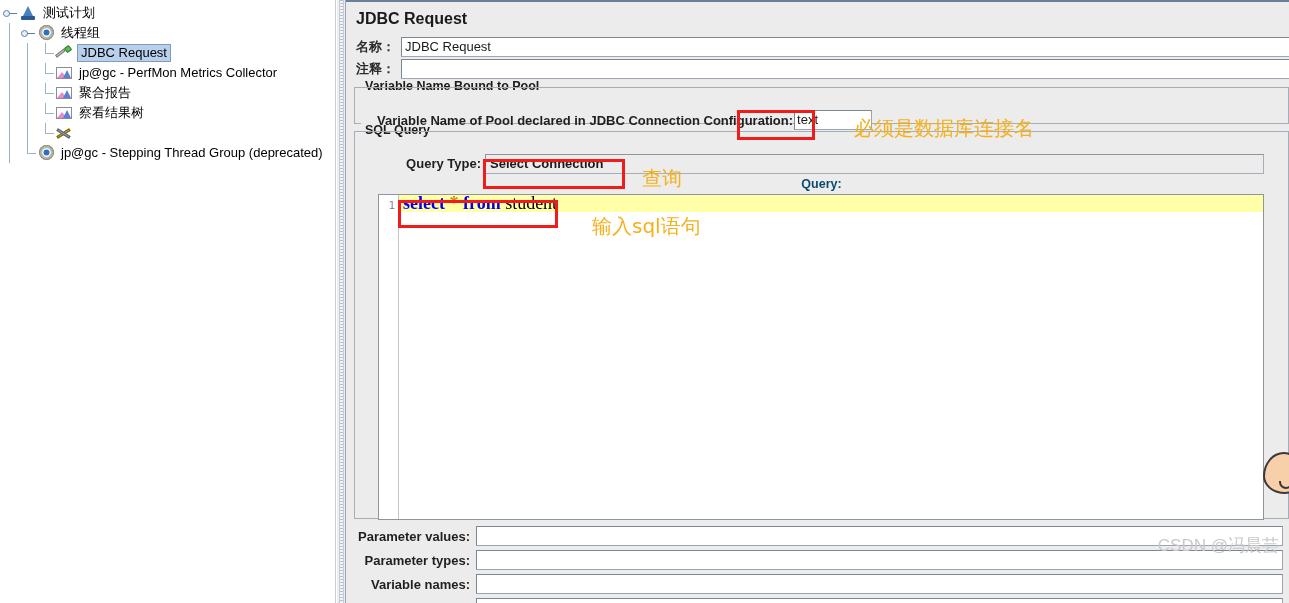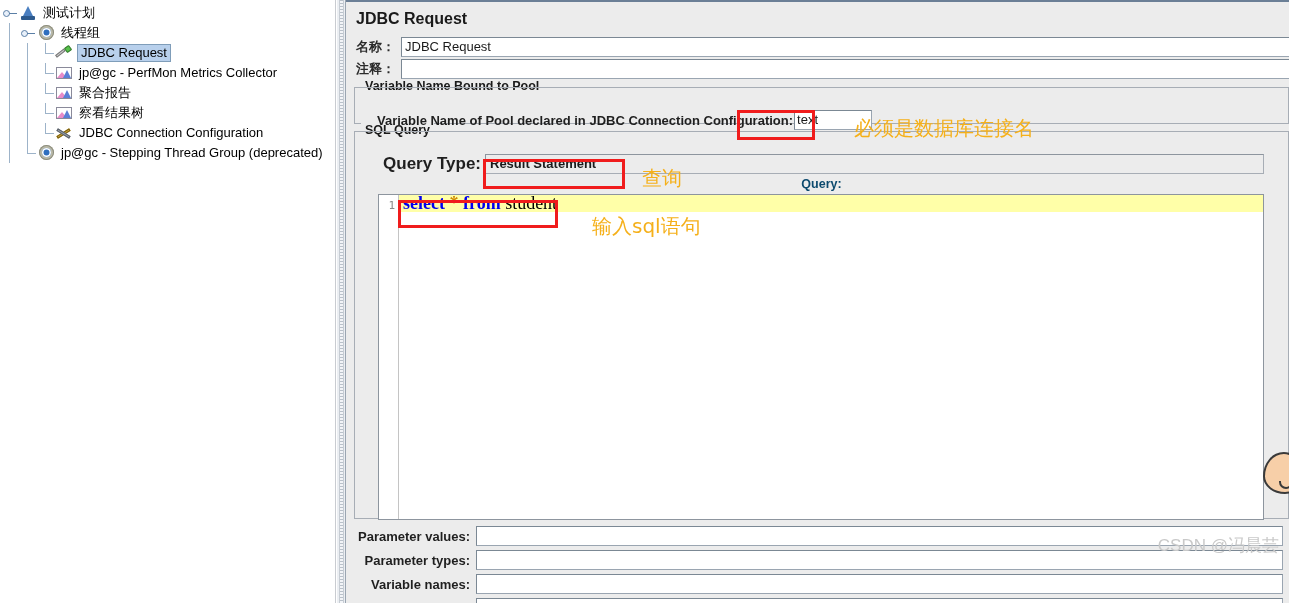--- a/index.html
+++ b/index.html
@@ -246,21 +246,21 @@
     font-size: 13px; color: #1a1a1a; padding: 0 2px; line-height: 18px;
   }
 
   #sql-group { height: 388px; }
 
   #querytype-row {
     display: flex; align-items: center; height: 26px;
     padding: 3px 0 0 0;
   }
   #querytype-row .qlabel {
-    font-size: 17px; font-weight: bold; color: #1f1f1f;
+    font-size: 13px; font-weight: bold; color: #1f1f1f;
     width: 112px; text-align: right; padding-right: 4px;
   }
   #querytype-combo {
     flex: 1 1 auto; height: 20px; margin-right: 6px;
     background: #ececec;
     border: 1px solid #a7adb5;
     border-top-color: #8d959e; border-left-color: #8d959e;
     font-size: 13px; font-weight: bold; color: #1a1a1a;
     padding: 0 4px; line-height: 18px;
   }
@@ -436,21 +436,20 @@
       </div>
 
       <div class="tnode">
         <span class="ind vline"></span>
         <span class="ind vline"></span>
         <span class="ind elbow-last"></span>
         <span class="ic ic-tools">
           <span class="t-a"></span>
             <span class="t-b"></span>
         </span>
-        <span class="lbl">JDBC Connection Configuration</span>
       </div>
 
       <div class="tnode">
         <span class="ind vline"></span>
         <span class="ind elbow-last"></span>
         <span class="ic ic-gear">
           <span class="g-outer"></span>
             <span class="g-inner"></span>
         </span>
         <span class="lbl">jp@gc - Stepping Thread Group (deprecated)</span>
@@ -486,21 +485,21 @@
         </div>
       </div>
     </div>
 
     <div class="group" id="sql-group">
       <span class="gtitle">SQL Query</span>
       <div class="gbody">
 
         <div id="querytype-row">
           <span class="qlabel">Query Type:</span>
-          <div id="querytype-combo">Result Statement</div>
+          <div id="querytype-combo">Select Connection</div>
         </div>
 
         <div id="query-caption">Query:</div>
 
         <div id="editor-wrap">
           <div id="gutter">
             <div class="ln">1</div>
           </div>
           <div id="editor-body">
             <div id="editor-line0"><span class="kw">select</span><span> </span><span class="op">*</span><span> </span><span class="kw">from</span><span> </span><span class="idn">student</span></div>

